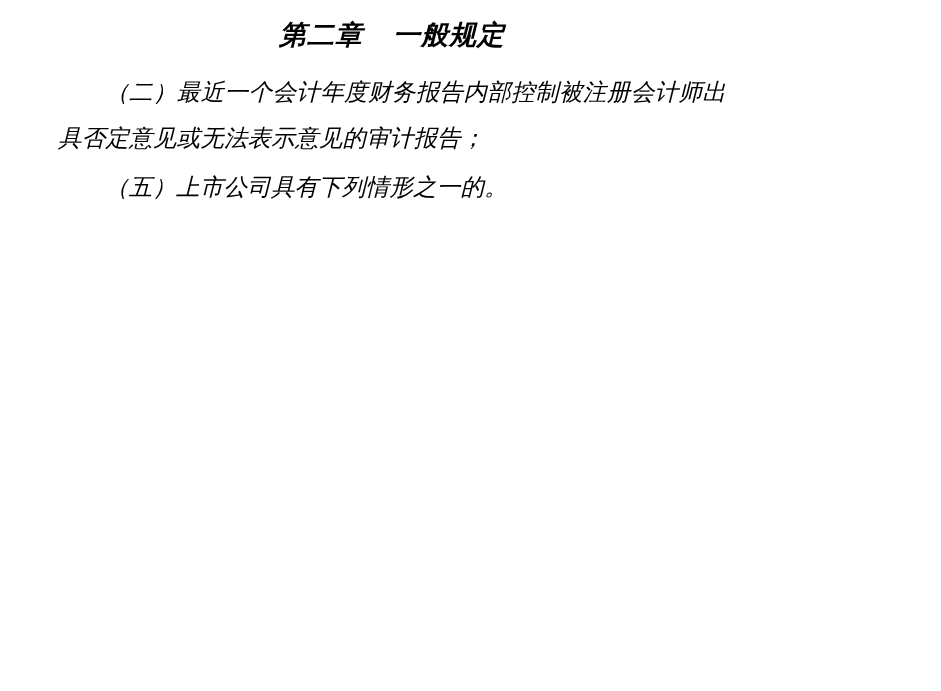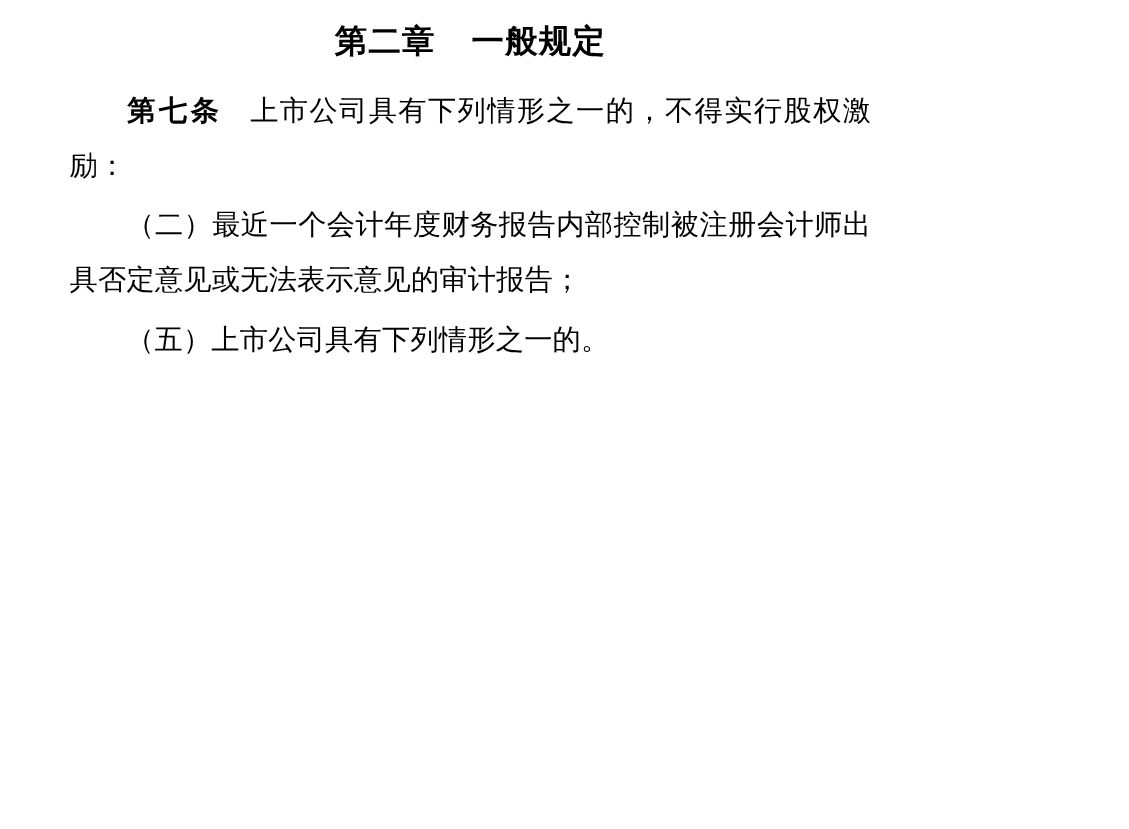--- a/index.html
+++ b/index.html
@@ -13,20 +13,21 @@
     font-family: "DejaVu Serif", "Liberation Serif", serif;
     color: #000000;
     overflow: hidden;
   }
   .page {
     width: 784px;
     height: 691px;
     box-sizing: border-box;
     padding: 8px 58px 0 58px;
     position: relative;
+    font-style: italic;
   }
   .chapter-heading {
     text-align: center;
     font-size: 27px;
     font-weight: bold;
     letter-spacing: 1px;
     margin: 8px 0 16px 0;
     line-height: 1.4;
   }
   .chapter-heading .gap {
@@ -56,23 +57,20 @@
 </style>
 </head>
 <body>
 
 <div class="page">
 
   <h1 class="chapter-heading">
     <span>第二章</span><span class="gap"></span><span>一般规定</span>
   </h1>
 
-  <p class="para">
-    <span class="indent"></span><span class="article-label">第七条</span><span class="article-gap"></span><span>上市公司具有下列情形之一的，不得实行股权激励：</span>
-  </p>
 
 
   <p class="para">
     <span class="indent"></span><span>（二）</span><span>最近一个会计年度财务报告内部控制被注册会计师出具否定意见或无法表示意见的审计报告；</span>
   </p>
 
 
 
   <p class="para">
     <span class="indent"></span><span>（五）</span><span>上市公司具有下列情形之一的。</span>

